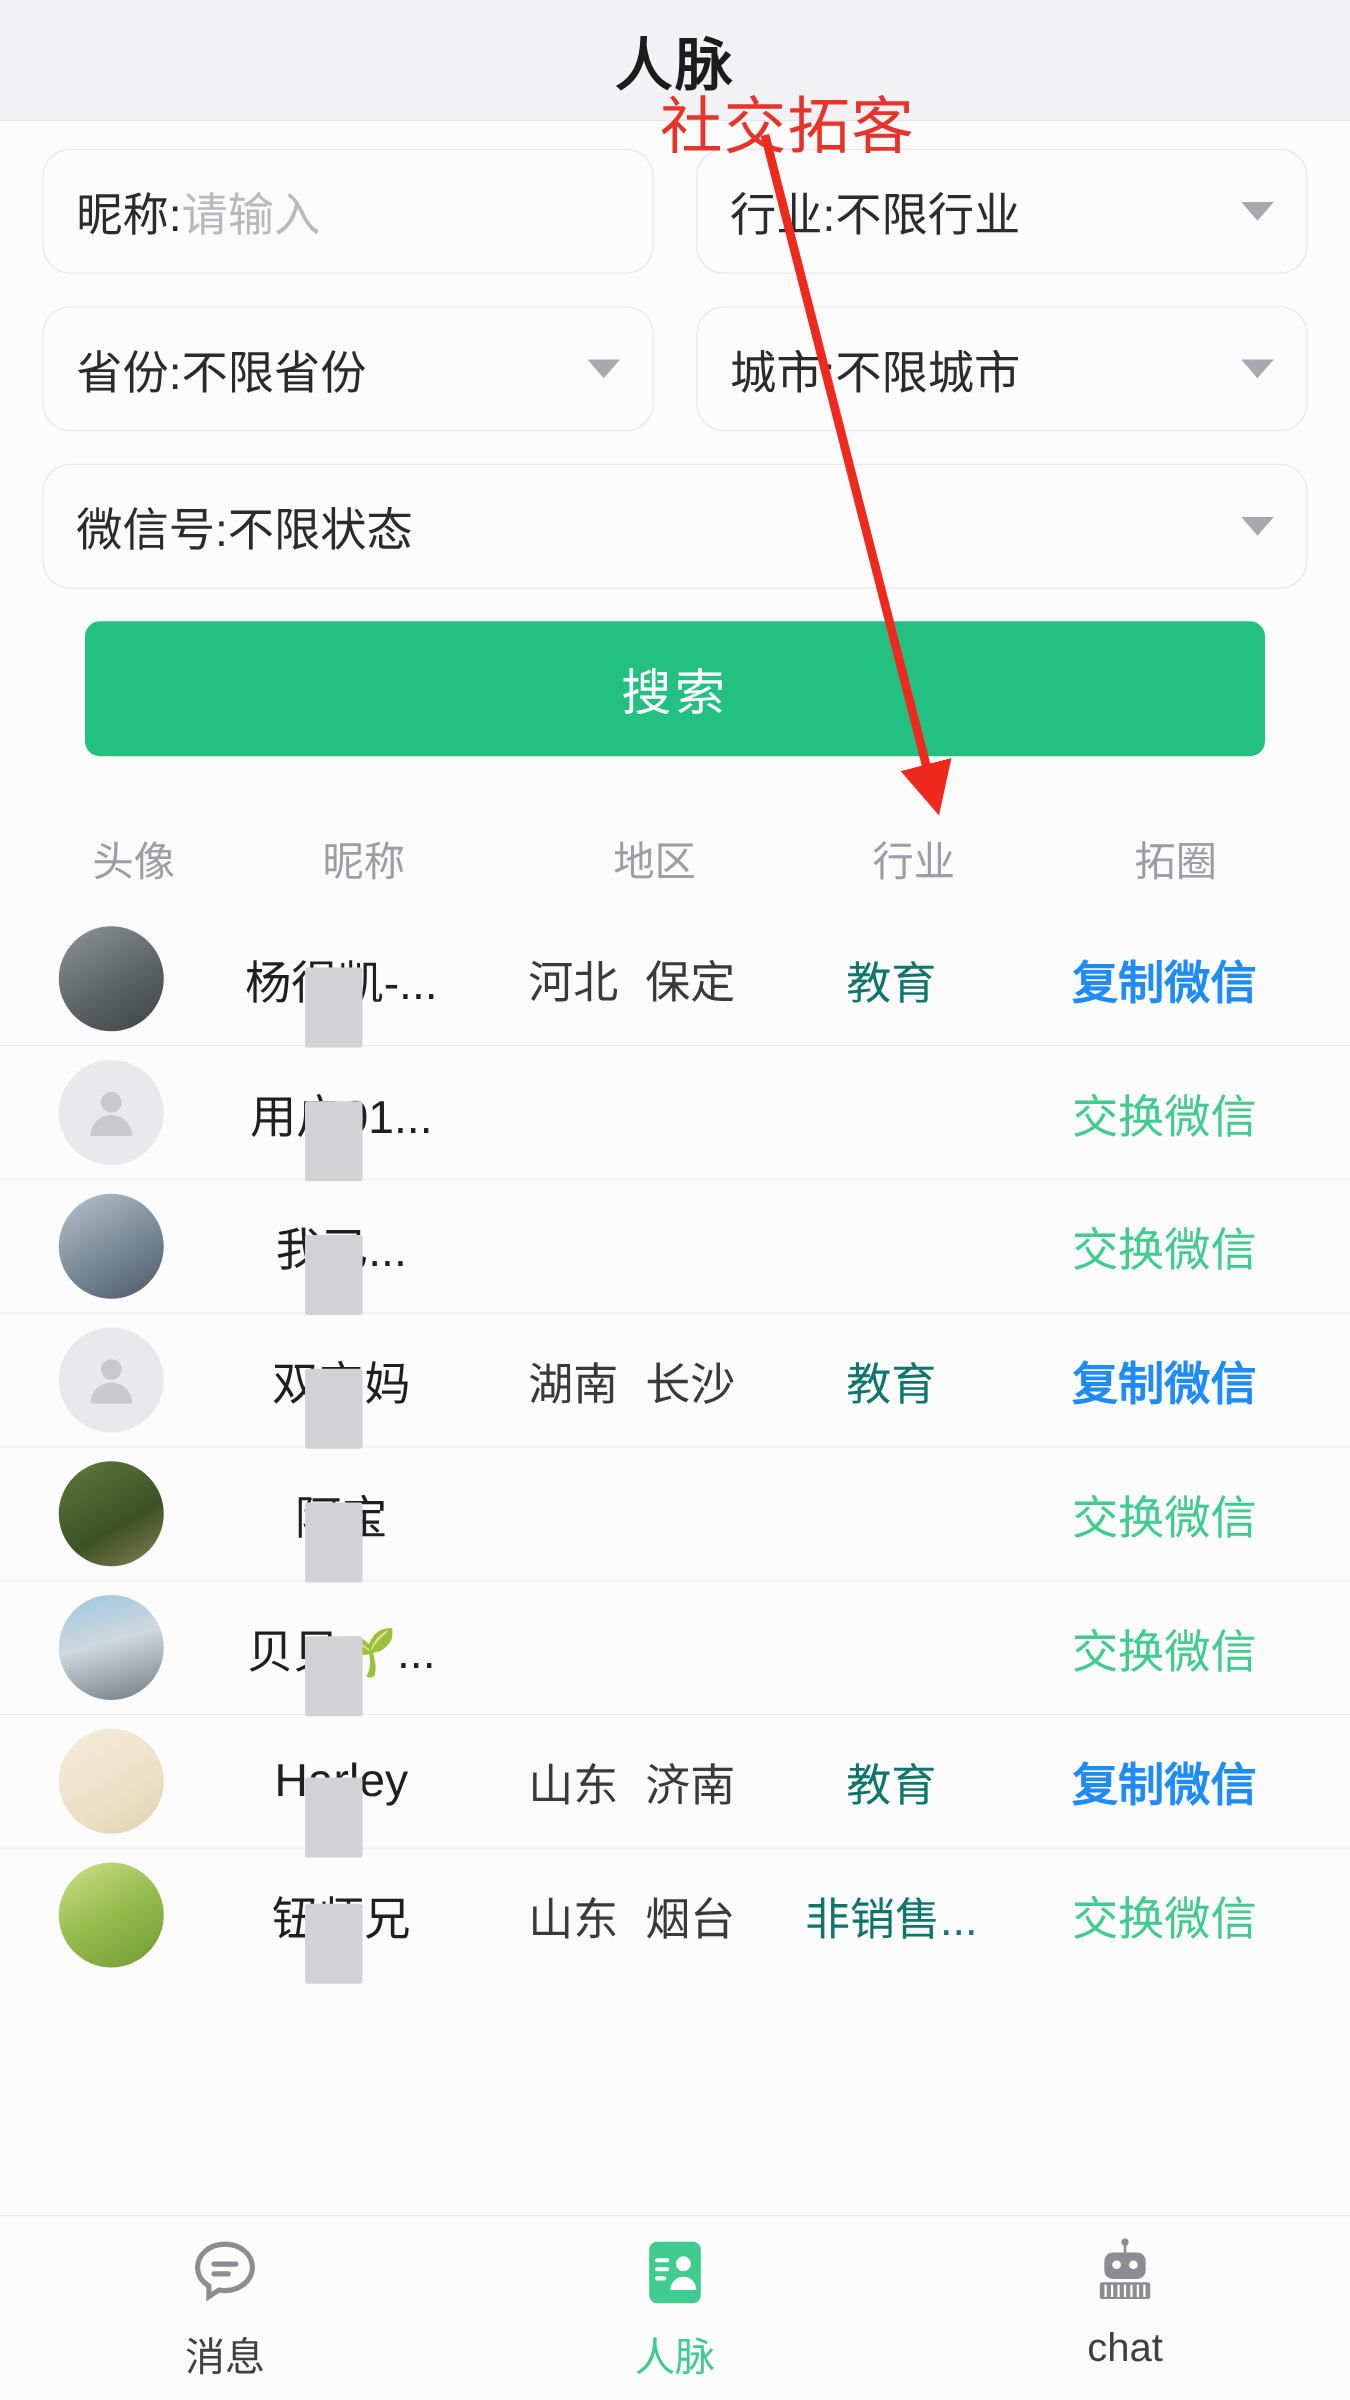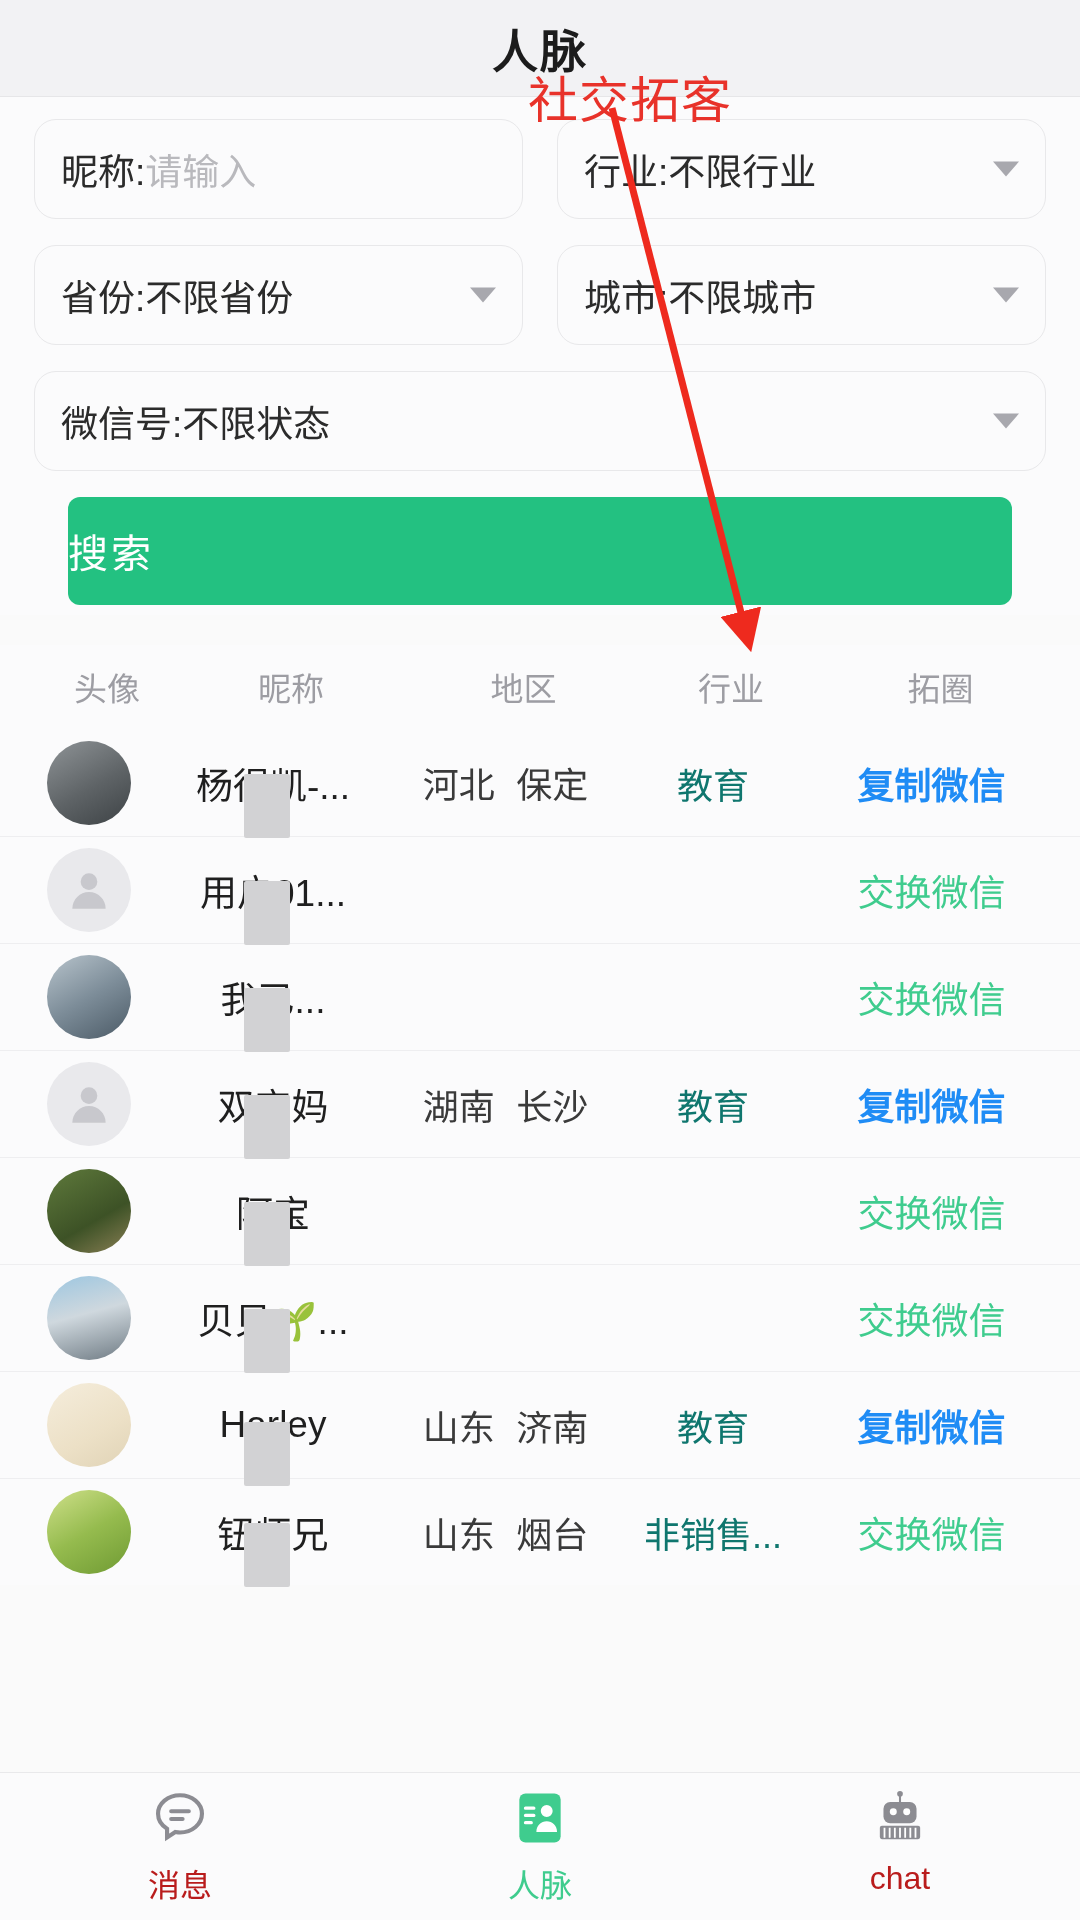--- a/index.html
+++ b/index.html
@@ -37,21 +37,21 @@
     position:absolute; right:26px; top:50%; transform:translateY(-50%);
     width:0; height:0;
     border-left:13px solid transparent; border-right:13px solid transparent;
     border-top:15px solid #a8a8ae;
   }
 
   
   .search-btn {
     margin:14px 34px 0 34px; height:108px;
     background:#23c181; border-radius:12px;
-    display:flex; align-items:center; 
+    display:flex; align-items:center; justify-content:center;
     cursor:pointer;
   }
   .search-btn-label { font-size:40px; color:#ffffff; letter-spacing:3px; }
 
   
   .table { margin-top:30px; background:#fbfbfc; }
   .thead, .row {
     display:flex; align-items:center;
     padding:0 30px;
   }
@@ -88,21 +88,21 @@
 
   
   .tabbar {
     position:absolute; left:0; bottom:0; width:1080px; height:148px;
     background:#fbfbfc; border-top:1px solid #e9e9eb;
     display:flex; align-items:center;
   }
   .tab { flex:1; display:flex; flex-direction:column; align-items:center; gap:11px; cursor:pointer; }
   .tab-icon { width:62px; height:62px; display:flex; align-items:center; justify-content:center; }
   .tab-icon svg { width:100%; height:100%; }
-  .tab-label { font-size:32px; color:#b91c1c; }
+  .tab-label { font-size:32px; color:#404040; }
   .tab.active .tab-label { color:#3fcc8e; }
 
   
   .annotation { position:absolute; left:0; top:0; width:1080px; height:1920px; pointer-events:none; }
   .anno-text {
     position:absolute; left:528px; top:60px;
     font-size:50px; color:#e8322a; font-weight:500; letter-spacing:1px;
     white-space:nowrap;
   }
 </style>

